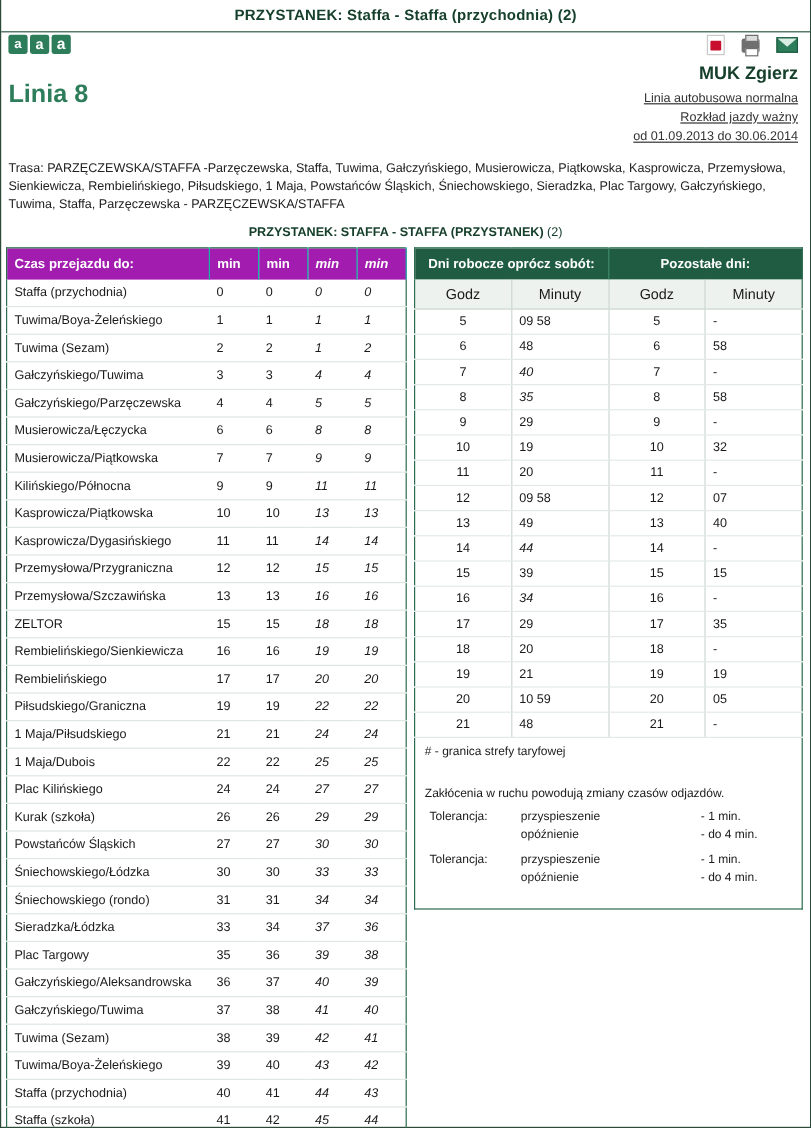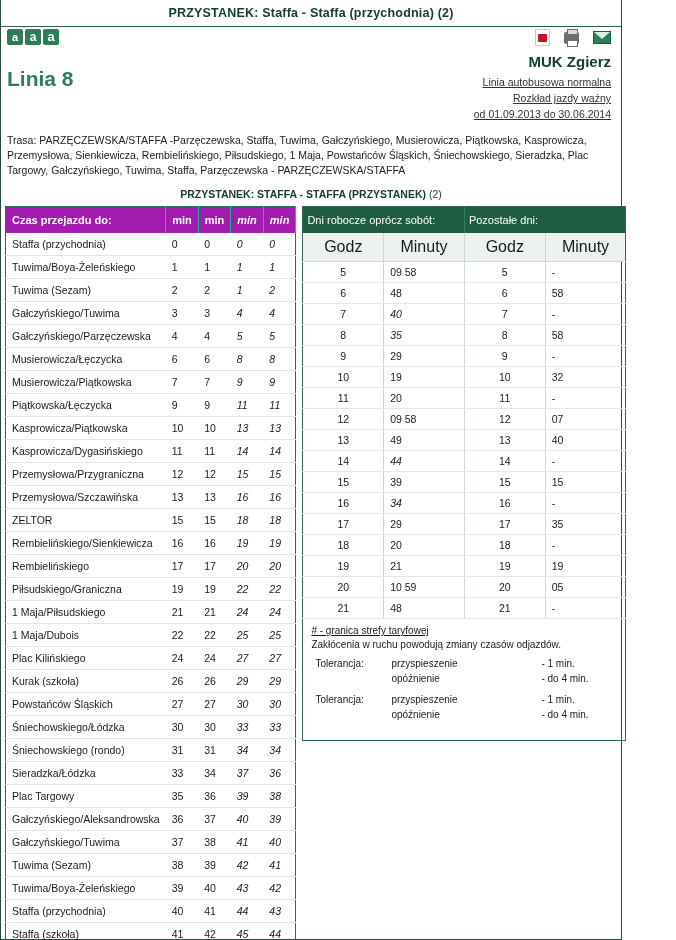--- a/index.html
+++ b/index.html
@@ -10,21 +10,21 @@
   body {
     width: 676px;
     height: 940px;
     font-family: "Liberation Sans", sans-serif;
     font-size: 11px;
     color: #1a1a1a;
     position: relative;
     overflow: hidden;
   }
   .page {
-    width: 622px;
+    width: 676px;
     height: 940px;
     box-sizing: border-box;
     border-left: 1px solid #2c4a3a;
     border-right: 1px solid #2c4a3a;
     border-bottom: 1px solid #2c4a3a;
     position: relative;
   }
   .topbar {
     height: 26px;
     border-bottom: 1px solid #2f5c46;
@@ -204,29 +204,29 @@
   }
   .right-table {
     width: 324px;
     border: 1px solid #2e6b50;
     table-layout: fixed;
   }
   .right-table th {
     background: #1f5c42;
     color: #fff;
     font-size: 11px;
-    font-weight: normal;
-    text-align: left;
+    font-weight: bold;
+    text-align: center;
     padding: 7px 4px;
     border-right: 1px solid #2e7d5a;
   }
   .right-table th:last-child { border-right: none; }
   .right-table td.sub {
     background: #edf2ef;
-    font-size: 16px;
+    font-size: 12px;
     text-align: center;
     padding: 5px 4px;
     border-right: 1px solid #cdd8d2;
     border-bottom: 1px solid #cdd8d2;
     color: #1a1a1a;
   }
   .right-table td {
     font-size: 10.5px;
     padding: 4px 6px;
     border-right: 1px solid #cdd8d2;
@@ -241,21 +241,21 @@
 
   .notes {
     border: 1px solid #2e6b50;
     border-top: none;
     width: 324px;
     box-sizing: border-box;
     padding: 6px 8px 10px 8px;
     font-size: 10px;
     color: #1a1a1a;
   }
-  .notes .n1 { margin-bottom: 3px; text-decoration: underline; }
+  .notes .n1 { margin-bottom: 24px; }
   .notes .n2 { margin-bottom: 8px; }
   .tol-block { margin-bottom: 10px; }
   .tol-row {
     display: flex;
     margin-bottom: 4px;
   }
   .tol-label { width: 76px; padding-left: 4px; }
   .tol-mid { width: 150px; }
   .tol-val { }
   .tol-head { padding-left: 4px; }
@@ -357,21 +357,21 @@
             <td class="num ital">8</td>
           </tr>
           <tr>
             <td>Musierowicza/Piątkowska</td>
             <td class="num">7</td>
             <td class="num">7</td>
             <td class="num ital">9</td>
             <td class="num ital">9</td>
           </tr>
           <tr>
-            <td>Piątkowska/Łęczycka</td>
+            <td>Kilińskiego/Północna</td>
             <td class="num">9</td>
             <td class="num">9</td>
             <td class="num ital">11</td>
             <td class="num ital">11</td>
           </tr>
           <tr>
             <td>Kasprowicza/Piątkowska</td>
             <td class="num">10</td>
             <td class="num">10</td>
             <td class="num ital">13</td>

